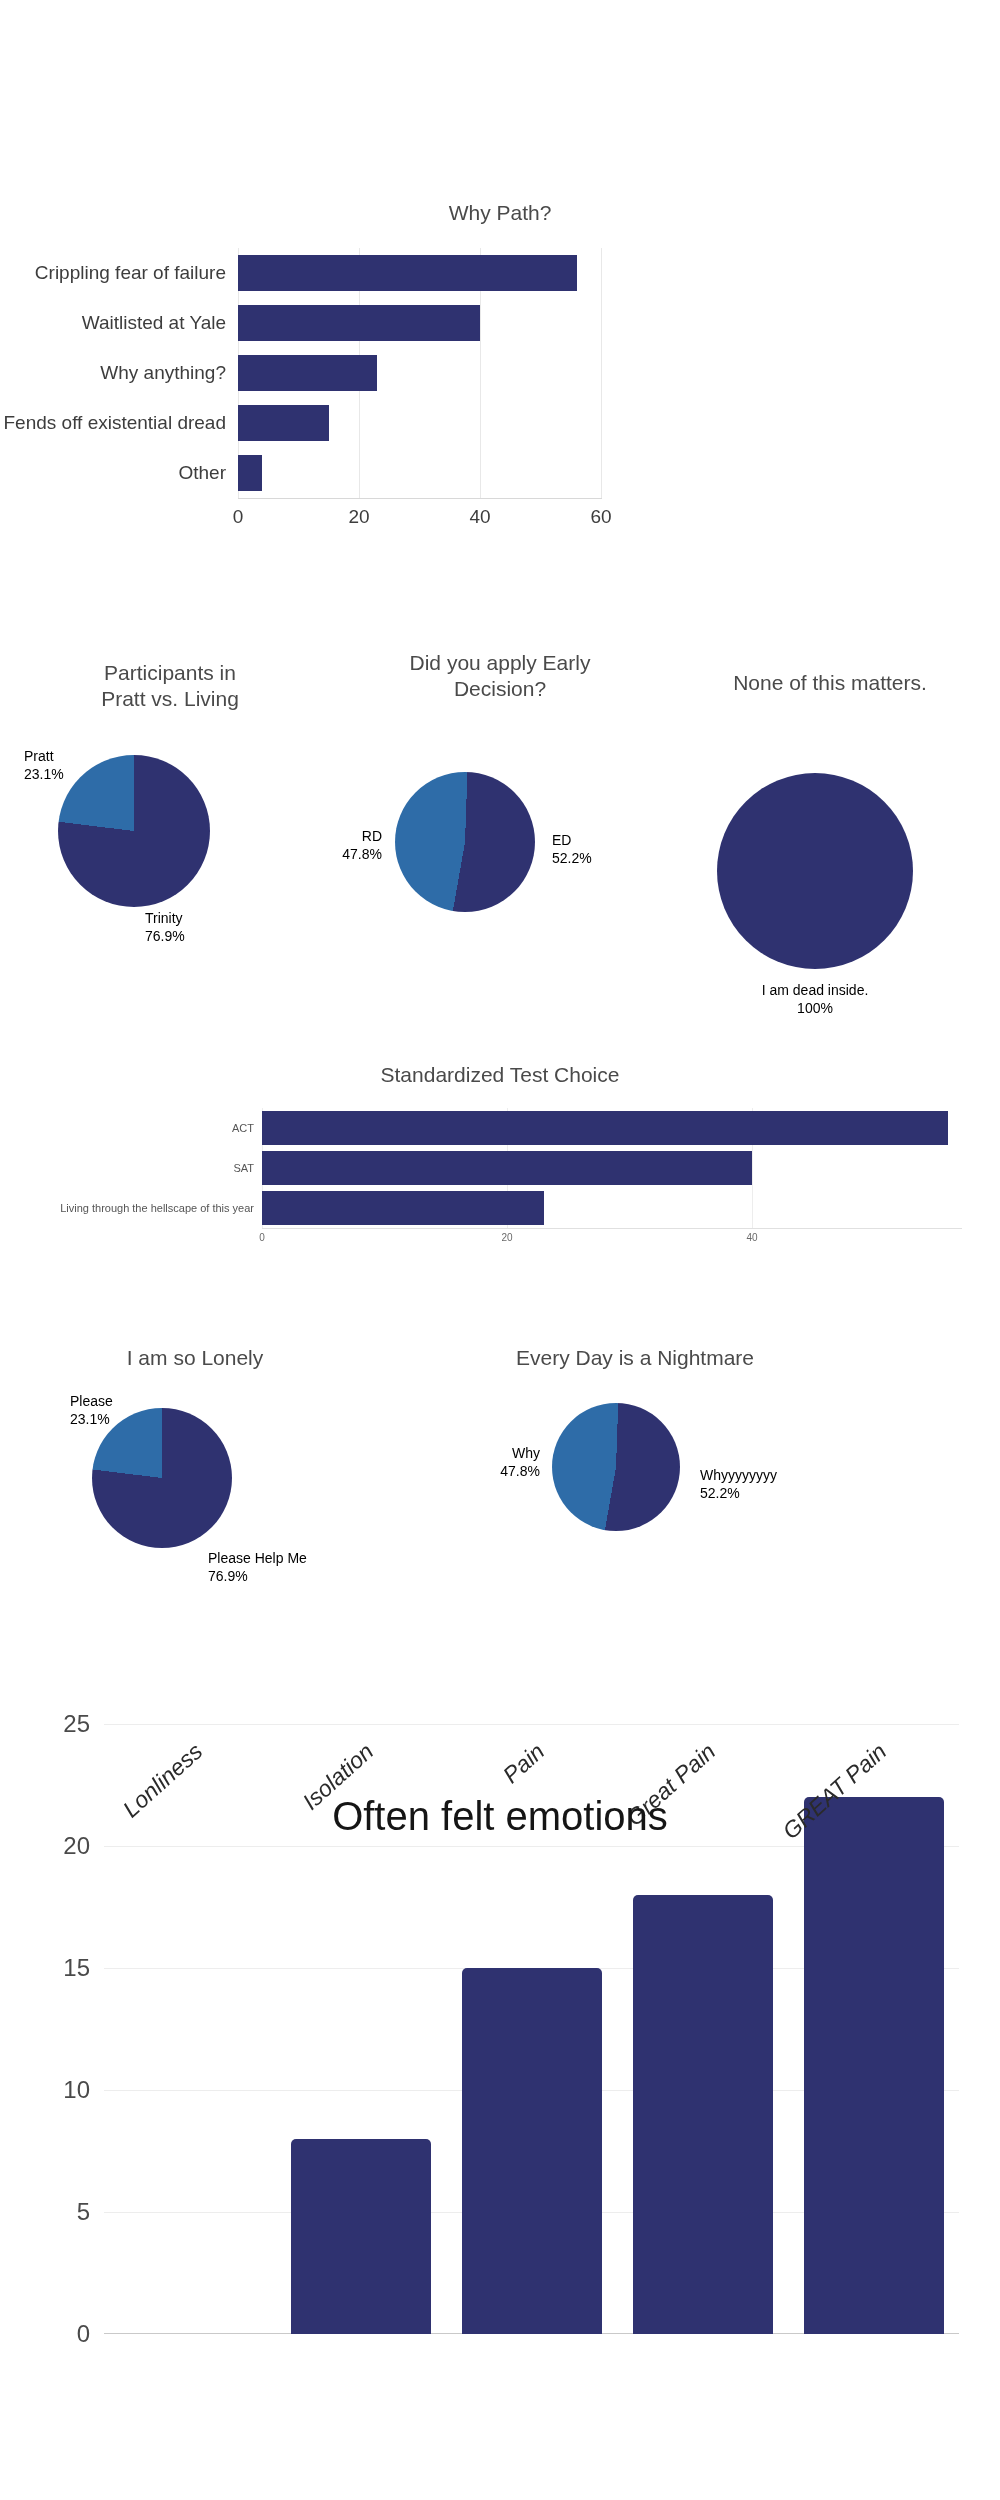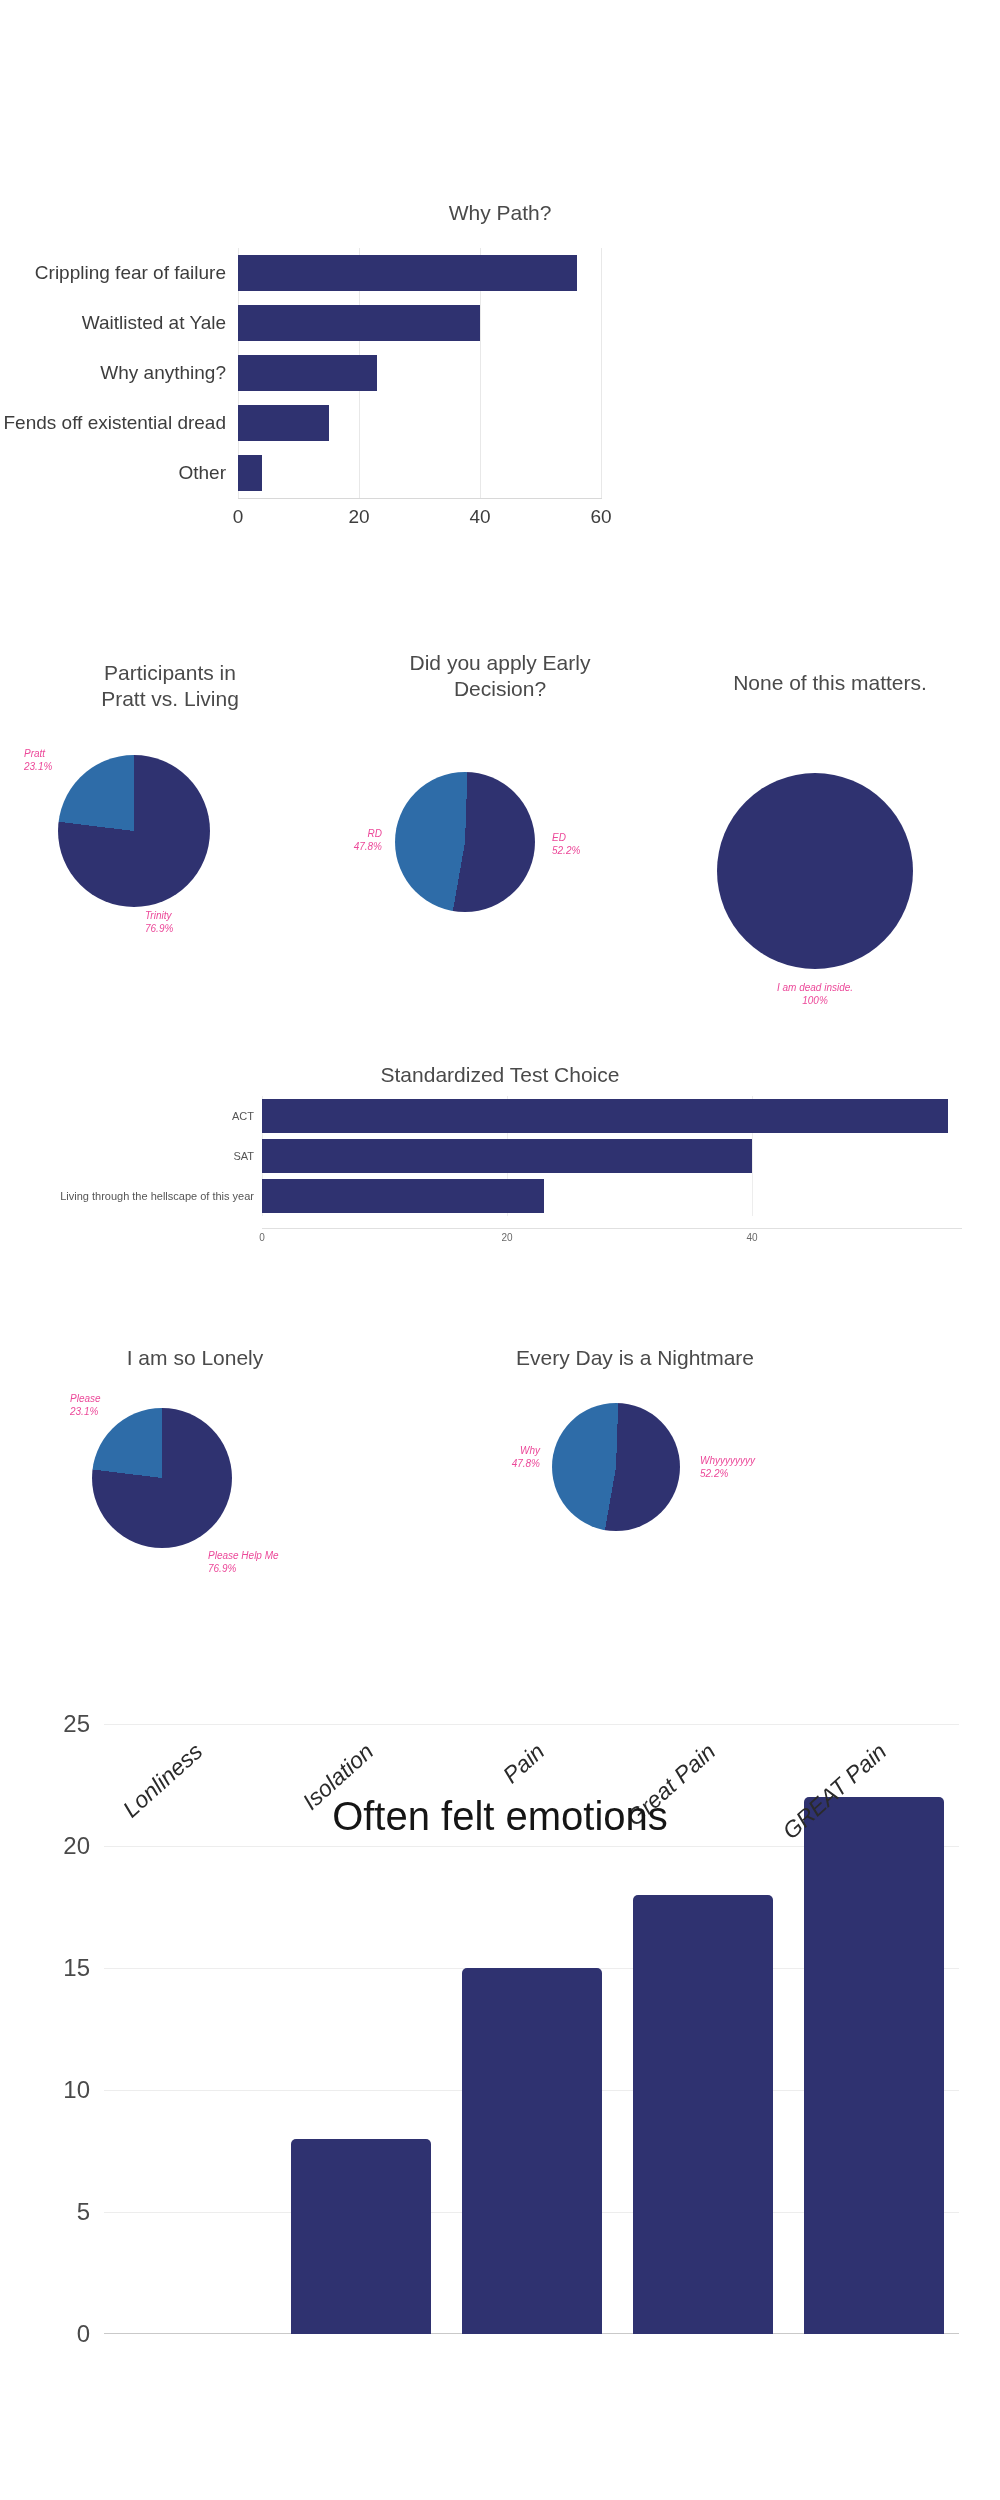--- a/index.html
+++ b/index.html
@@ -81,33 +81,32 @@
   }
 
   
   .pie-wrap { position: absolute; }
   .pie {
     position: absolute;
     border-radius: 50%;
   }
   .pie-label {
     position: absolute;
-    font-size: 10px;
-    color: #ec4899;
+    font-size: 14px;
+    color: #000000;
     line-height: 1.28;
     white-space: nowrap;
-    font-style: italic;
   }
   .pie-label.center { text-align: center; }
   .pie-label.right-al { text-align: right; }
 
   
   #chart-test { position: absolute; top: 1050px; left: 0; width: 1000px; height: 220px; }
   #chart-test .chart-title { position: absolute; top: 12px; left: 0; width: 1000px; }
-  .tbar-plot { position: absolute; left: 262px; top: 46px; width: 700px; height: 120px; }
+  .tbar-plot { position: absolute; left: 262px; top: 58px; width: 700px; height: 120px; }
   .tbar-gridline { position: absolute; top: 0; bottom: 0; width: 1px; background: #ededed; }
   .tbar-row { position: absolute; left: 0; right: 0; height: 40px; }
   .tbar-label {
     position: absolute; right: calc(100% + 8px); top: 50%;
     transform: translateY(-50%);
     white-space: nowrap; font-size: 11px; color: #555;
   }
   .tbar-bar { position: absolute; left: 0; top: 3px; height: 34px; background: #2f3270; }
   .tbar-axis { position: absolute; left: 262px; top: 178px; width: 700px; height: 1px; background: #e0e0e0; }
   .tbar-tick { position: absolute; top: 182px; transform: translateX(-50%); font-size: 10px; color: #6a6a6a; }
@@ -289,21 +288,21 @@
   <div class="pie-wrap" style="top:1345px; left:470px; width:460px; height:350px;">
     <div class="chart-title" style="position:absolute; top:0; left:0; width:330px;">Every Day is a Nightmare</div>
 
     <div class="pie" style="top:58px; left:82px; width:128px; height:128px;
          background: conic-gradient(from 2deg, #2F3270 0deg 188deg, #2E6CA8 188deg 360deg);"></div>
 
     <div class="pie-label right-al" style="top:100px; left:0px; width:70px;">
       <span>Why</span><br>
       <span>47.8%</span>
     </div>
-    <div class="pie-label" style="top:110px; left:230px;">
+    <div class="pie-label" style="top:122px; left:230px;">
       <span>Whyyyyyyyy</span><br>
       <span>52.2%</span>
     </div>
   </div>
 
   <div id="chart-emotions">
 
     <div class="vbar-plot">
 
       <div class="vbar-gridline" style="top:0px;"></div>

